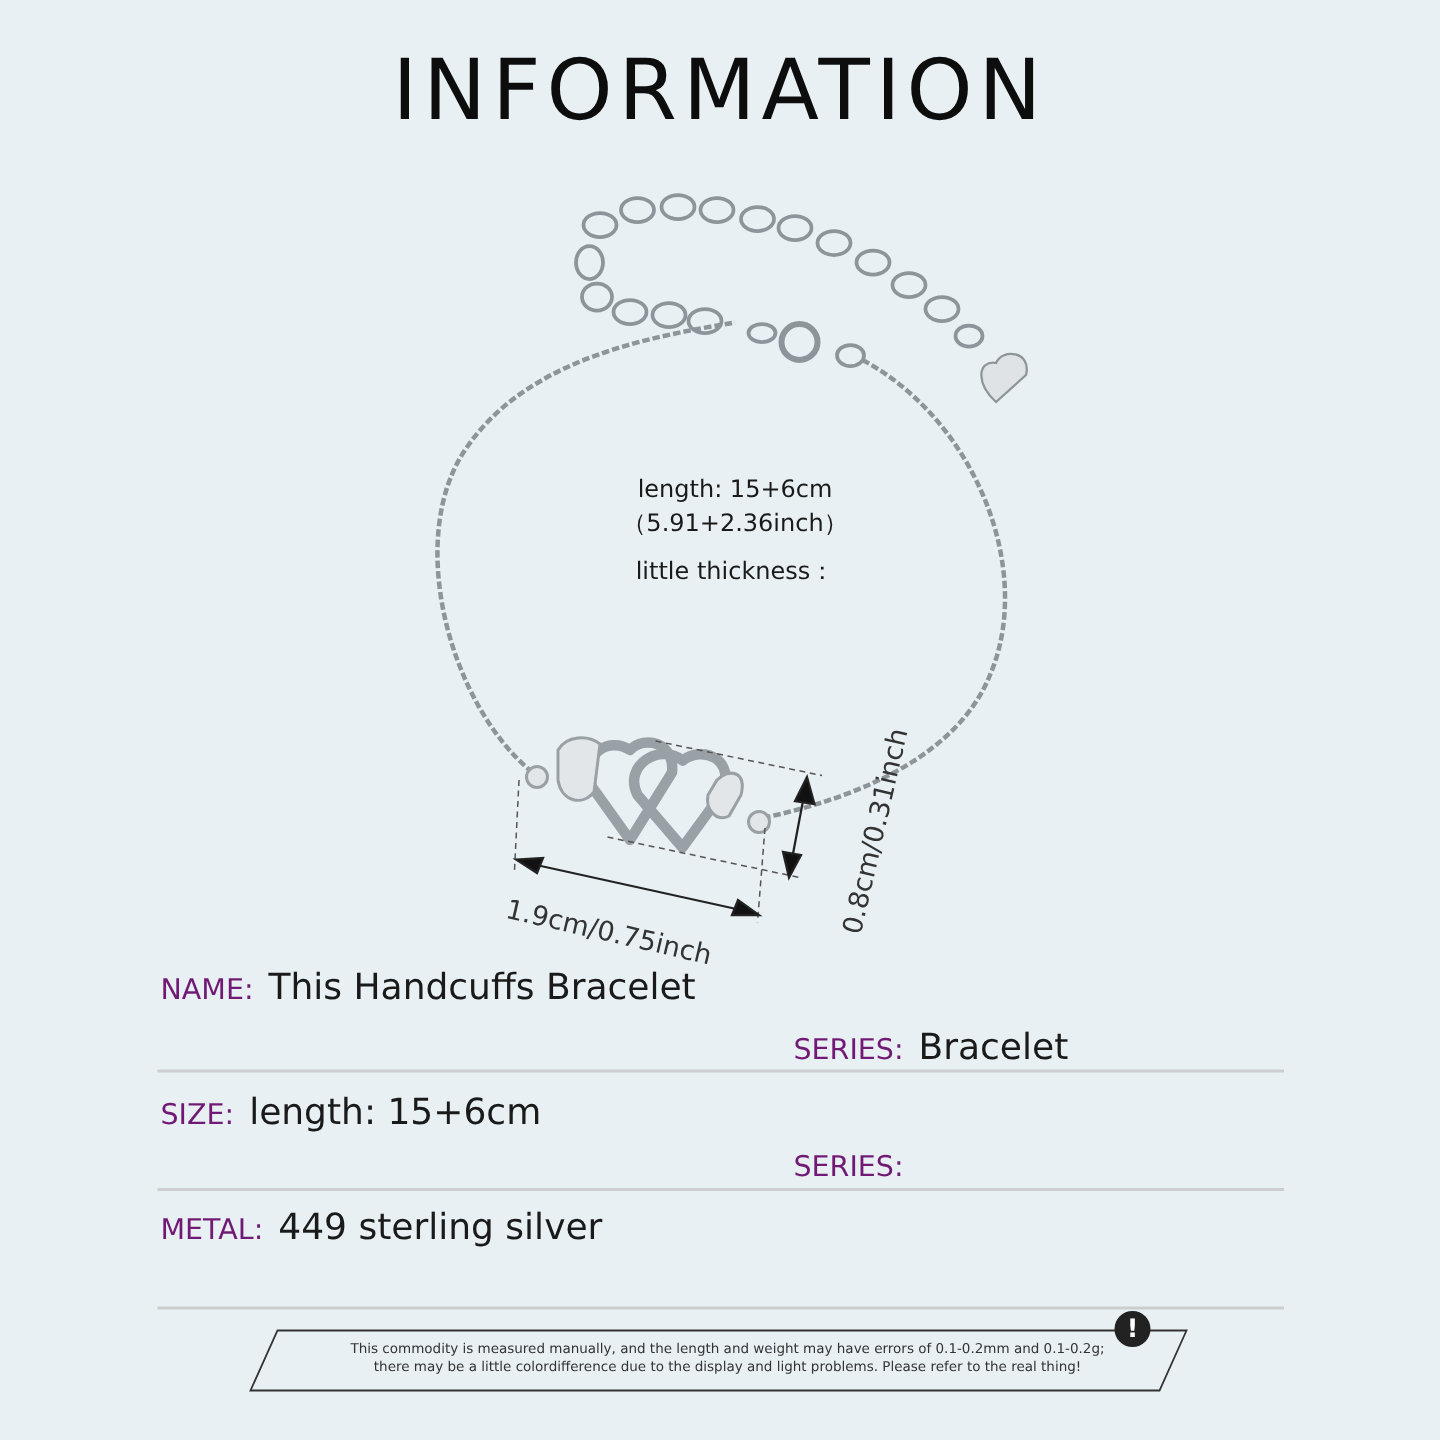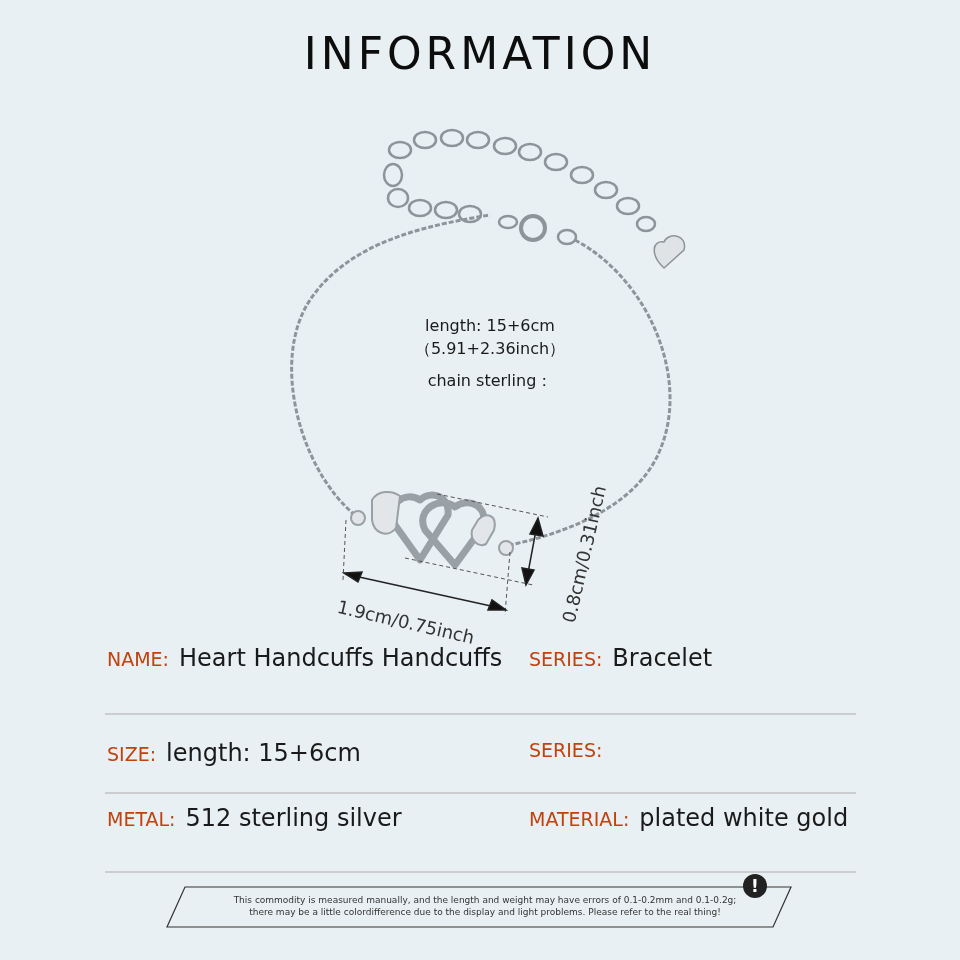--- a/index.html
+++ b/index.html
@@ -7,21 +7,21 @@
     width: 960px; height: 960px; overflow: hidden;
     background: #e8f0f3;
     font-family: "DejaVu Sans", "Liberation Sans", sans-serif;
     color: #1b1b1b;
     position: relative;
   }
   .title {
     position: absolute; left: 0; right: 0; top: 28px;
     text-align: center;
     font-family: "DejaVu Sans", sans-serif;
-    font-size: 44px; letter-spacing: 4px; font-weight: normal;
+    font-size: 56px; letter-spacing: 4px; font-weight: normal;
     color: #0d0d0d;
   }
   .product-area { position: absolute; left: 0; top: 0; width: 960px; height: 640px; }
   .product-area svg { position: absolute; left: 0; top: 0; }
   .center-text {
     position: absolute; top: 314px; left: 380px; width: 220px;
     text-align: center; font-size: 16px; line-height: 23px; color: #1a1a1a;
   }
   .center-text .gap { height: 9px; }
   .dim-width {
@@ -30,27 +30,27 @@
     white-space: nowrap;
   }
   .dim-height {
     position: absolute; left: 558px; top: 620px;
     font-size: 18px; color: #333; transform: rotate(-77deg); transform-origin: left top;
     white-space: nowrap;
   }
   .specs { position: absolute; left: 105px; top: 636px; width: 751px; }
   .spec-row { position: relative; height: 77px; border-bottom: 2px solid #cbcdce; }
   .spec { position: absolute; top: 0; display: flex; align-items: baseline; }
-  .spec .k { font-size: 19px; color: #c2410c; }
+  .spec .k { font-size: 19px; color: #701a75; }
   .spec .v { font-size: 24px; color: #1a1a1a; margin-left: 10px; }
   .row0 .spec { top: 8px; }
-  .row1 .spec { top: 24px; text-align: right; }
+  .row1 .spec { top: 12px; text-align: right; }
   .row2 .spec { top: 10px; }
   .left  { left: 2px; }
-  .right { left: 424px; }
+  .right { left: 424px; margin-top: 40px; }
   .notice {
     position: absolute; left: 165px; top: 886px; width: 628px; height: 42px;
   }
   .notice svg { position: absolute; left: 0; top: 0; }
   .notice-text {
     position: absolute; left: 20px; right: 8px; top: 8px;
     text-align: center; font-size: 9px; line-height: 12px; color: #333;
   }
   .alert-icon {
     position: absolute; left: 578px; top: -12px;
@@ -118,55 +118,51 @@
       <line x1="537" y1="525" x2="527" y2="578"></line>
       <polygon points="538,518 530,534 543,536"></polygon>
       <polygon points="526,585 522,568 534,570"></polygon>
     </g>
   </svg>
 
   <div class="center-text">
     <div>length: 15+6cm</div>
     <div>（5.91+2.36inch）</div>
     <div class="gap"></div>
-    <div>chain sterling：</div>
+    <div>little thickness：</div>
   </div>
 
   <div class="dim-width">1.9cm/0.75inch</div>
   <div class="dim-height">0.8cm/0.31inch</div>
 </div>
 
 <div class="specs">
   <div class="spec-row row0">
     <div class="spec left">
       <span class="k">NAME:</span>
-      <span class="v">Heart Handcuffs Handcuffs</span>
+      <span class="v">This Handcuffs Bracelet</span>
     </div>
     <div class="spec right">
       <span class="k">SERIES:</span>
       <span class="v">Bracelet</span>
     </div>
   </div>
   <div class="spec-row row1">
     <div class="spec left">
       <span class="k">SIZE:</span>
       <span class="v">length: 15+6cm</span>
     </div>
     <div class="spec right">
       <span class="k">SERIES:</span>
     </div>
   </div>
   <div class="spec-row row2">
     <div class="spec left">
       <span class="k">METAL:</span>
-      <span class="v">512 sterling silver</span>
-    </div>
-    <div class="spec right">
-      <span class="k">MATERIAL:</span>
-      <span class="v">plated white gold</span>
+      <span class="v">449 sterling silver</span>
     </div>
   </div>
 </div>
 
 <div class="notice">
   <svg width="628" height="42" viewBox="0 0 628 42">
     <polygon points="20,1 626,1 608,41 2,41" fill="none" stroke="#333" stroke-width="1.2"></polygon>
   </svg>
   <div class="notice-text">
     <div>This commodity is measured manually, and the length and weight may have errors of 0.1-0.2mm and 0.1-0.2g;</div>

